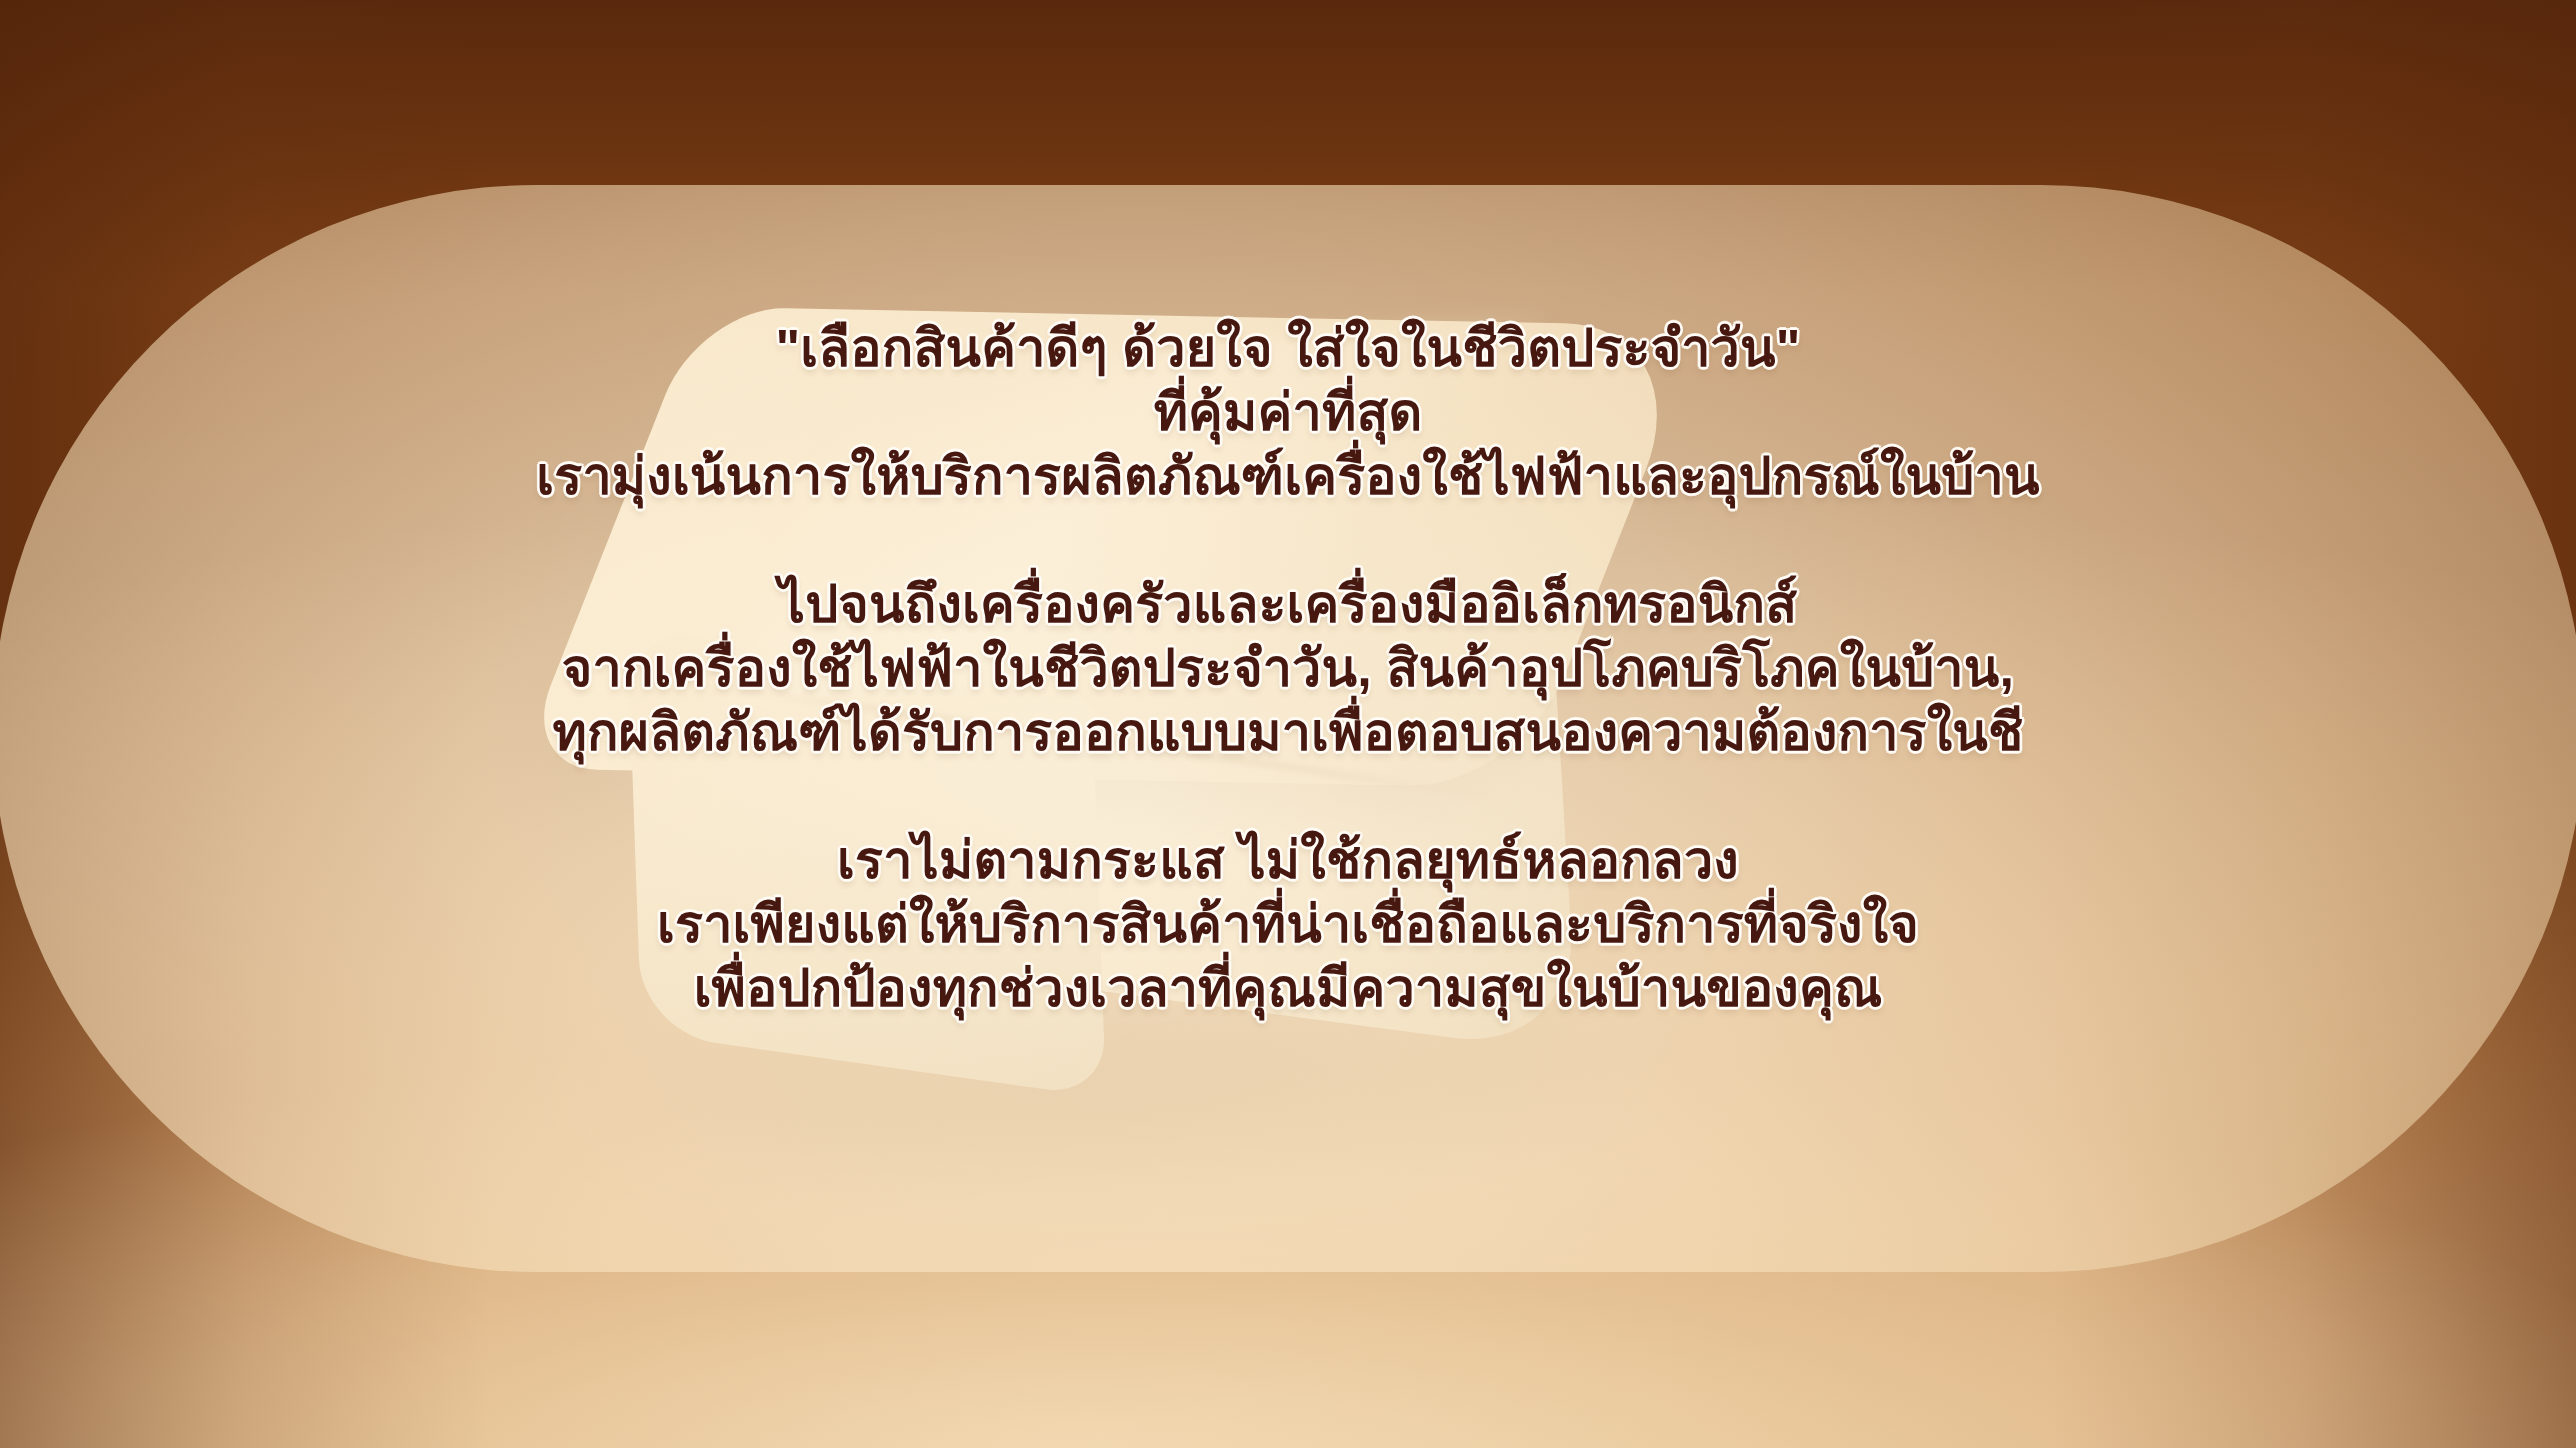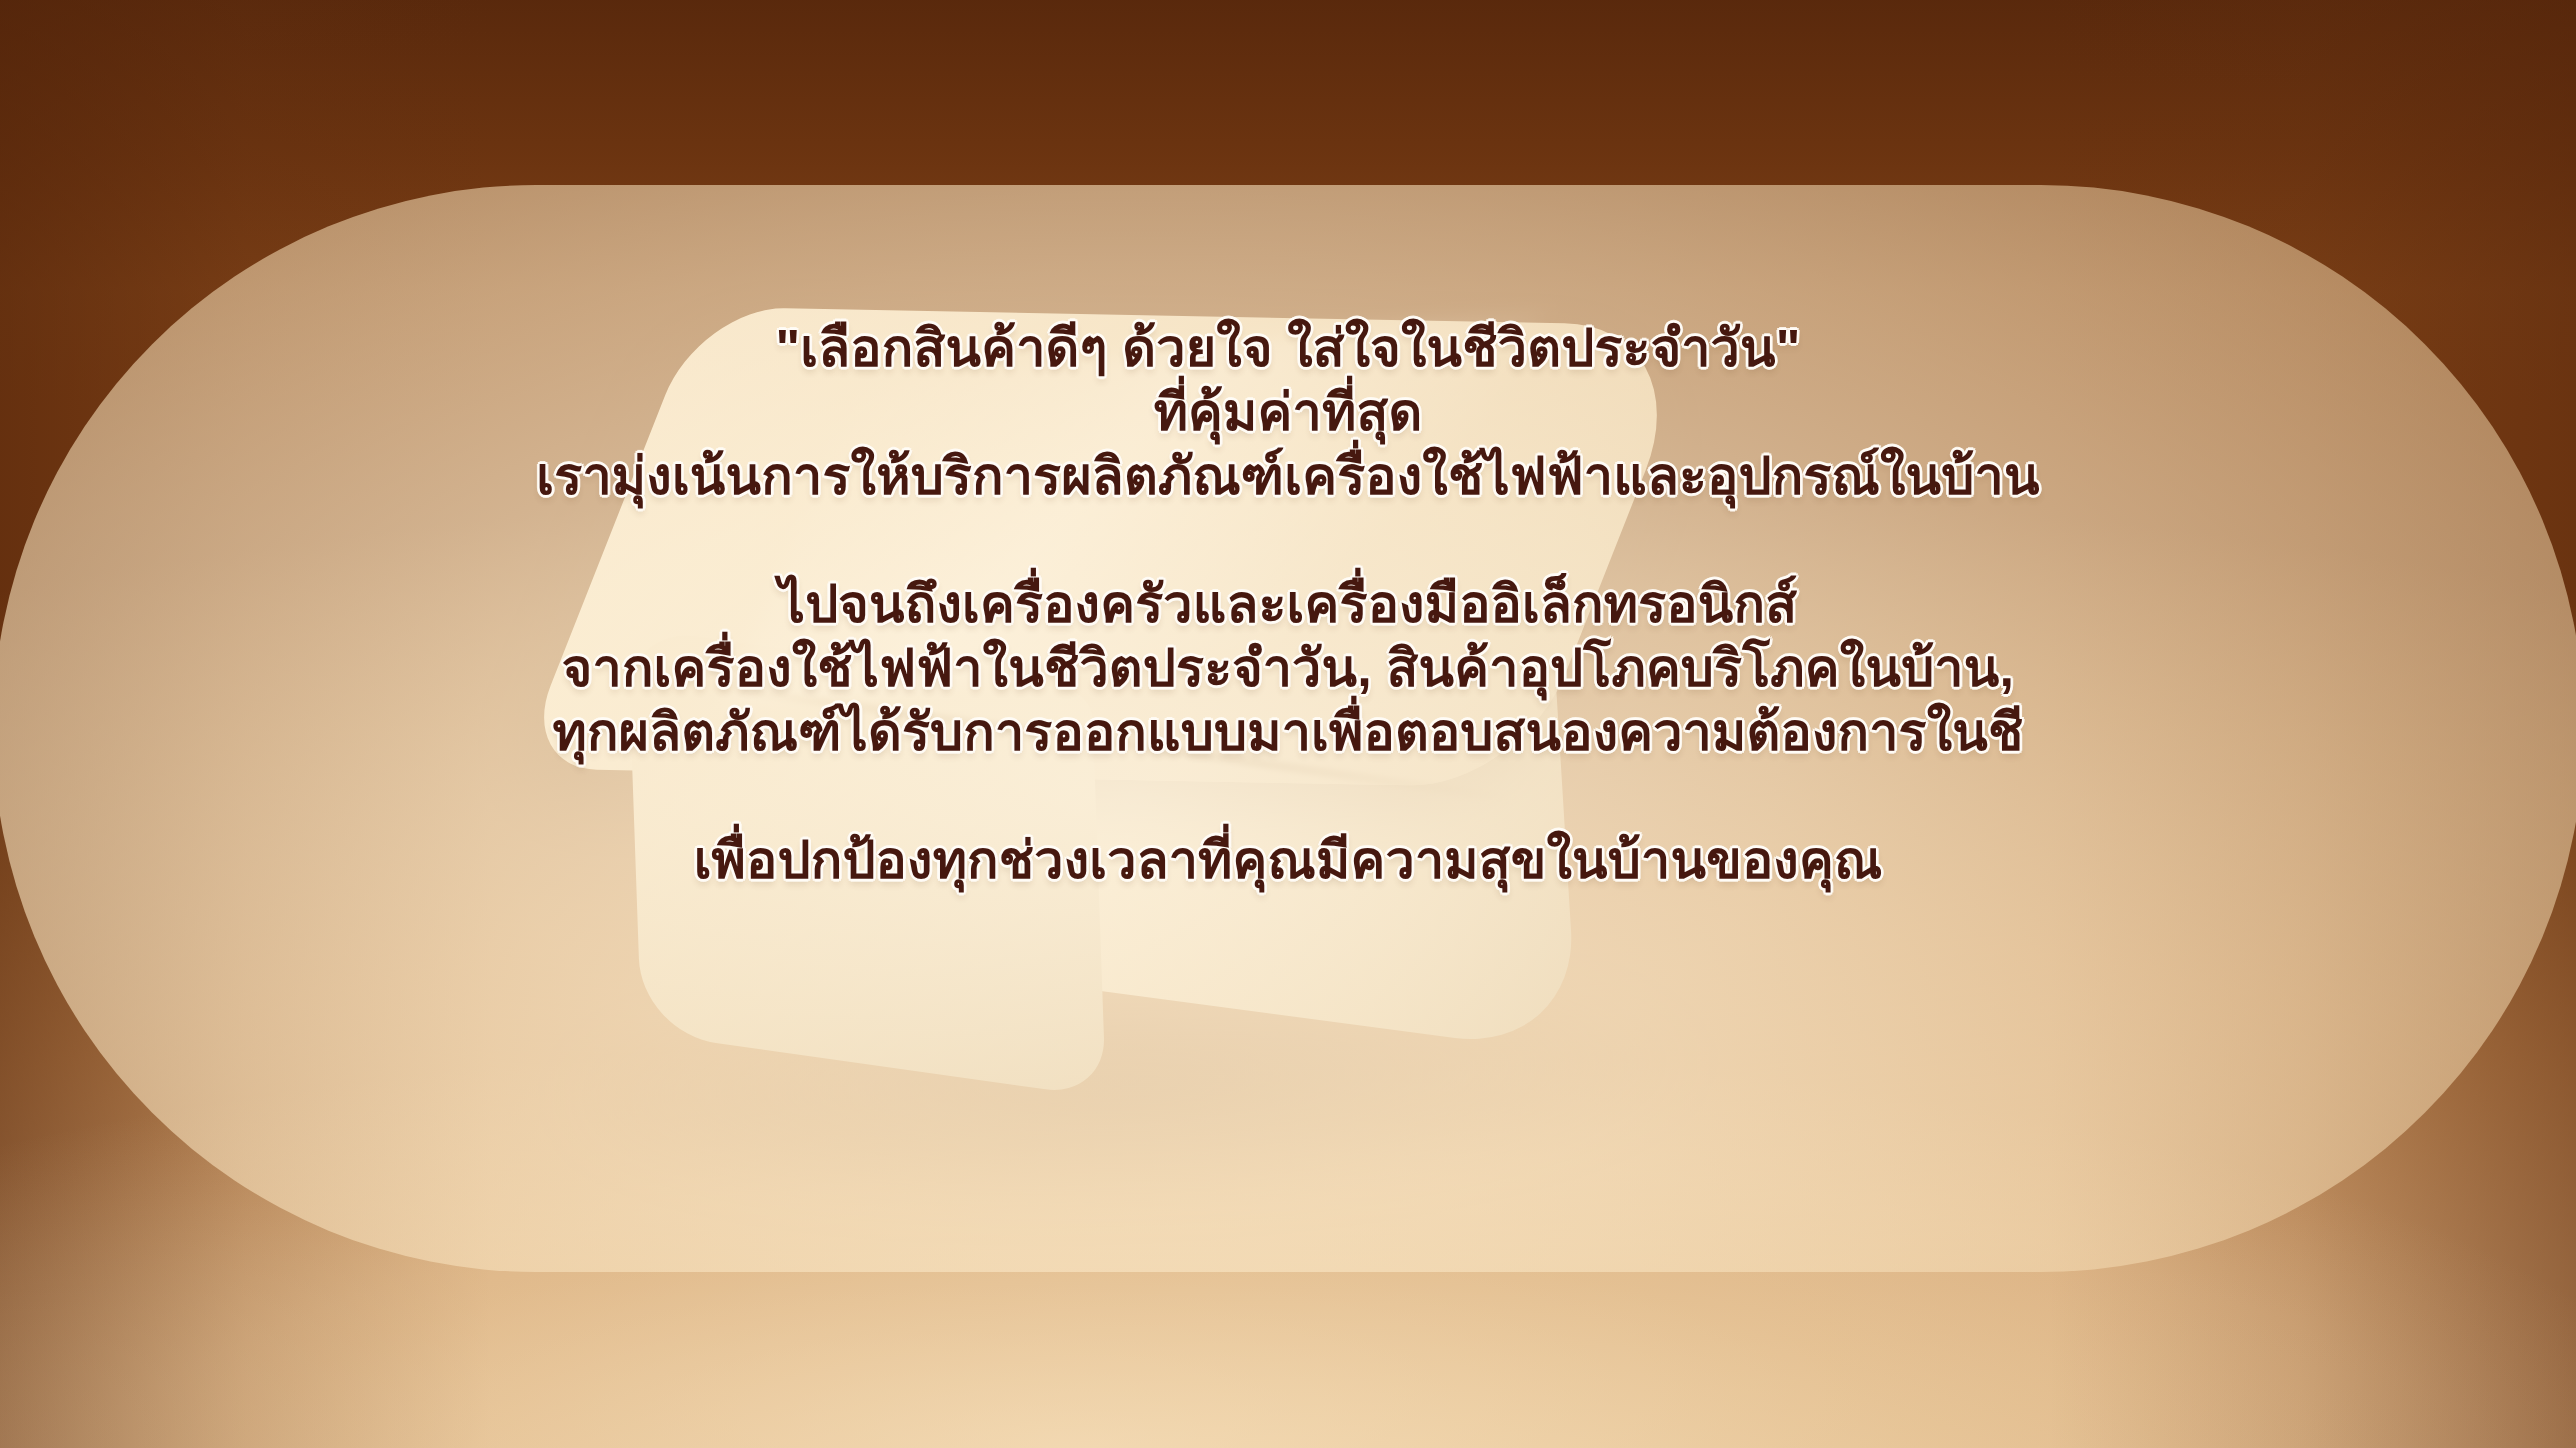--- a/index.html
+++ b/index.html
@@ -229,17 +229,19 @@
 
   <div class="copy-block">
     <div class="copy-line">"เลือกสินค้าดีๆ ด้วยใจ ใส่ใจในชีวิตประจำวัน"</div>
     <div class="copy-line">ที่คุ้มค่าที่สุด</div>
     <div class="copy-line">เรามุ่งเน้นการให้บริการผลิตภัณฑ์เครื่องใช้ไฟฟ้าและอุปกรณ์ในบ้าน</div>
     <div class="copy-line spacer"></div>
     <div class="copy-line">ไปจนถึงเครื่องครัวและเครื่องมืออิเล็กทรอนิกส์</div>
     <div class="copy-line">จากเครื่องใช้ไฟฟ้าในชีวิตประจำวัน, สินค้าอุปโภคบริโภคในบ้าน,</div>
     <div class="copy-line">ทุกผลิตภัณฑ์ได้รับการออกแบบมาเพื่อตอบสนองความต้องการในชี</div>
     <div class="copy-line spacer"></div>
+    <div class="copy-line">เราไม่ตามกระแส ไม่ใช้กลยุทธ์หลอกลวง</div>
+    <div class="copy-line">เราเพียงแต่ให้บริการสินค้าที่น่าเชื่อถือและบริการที่จริงใจ</div>
     <div class="copy-line">เพื่อปกป้องทุกช่วงเวลาที่คุณมีความสุขในบ้านของคุณ</div>
   </div>
 
 </div>
 
 
 </body></html>

